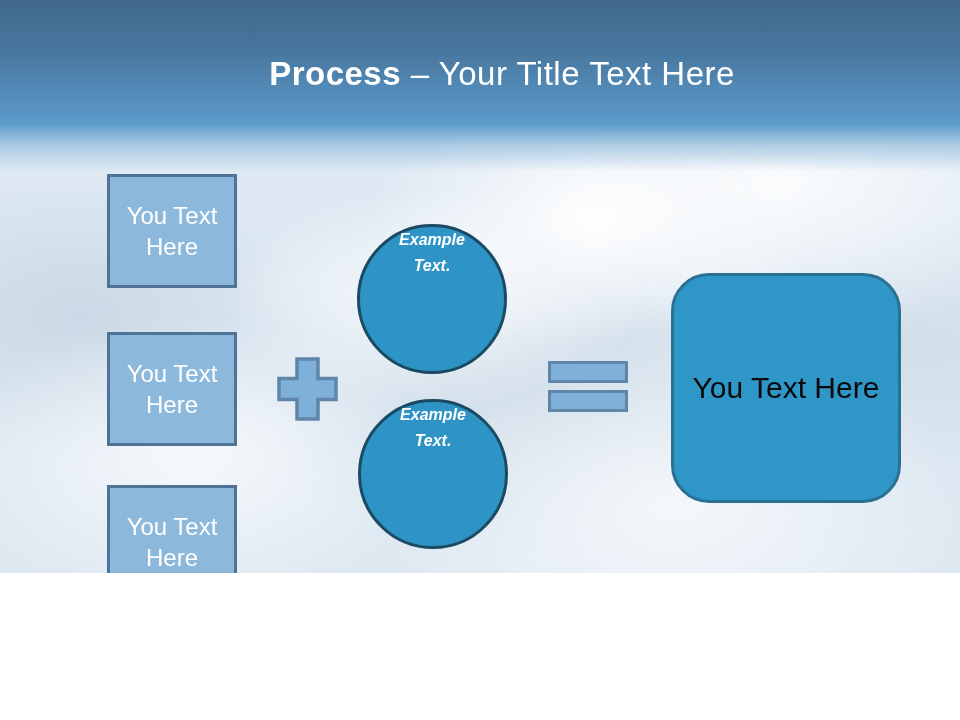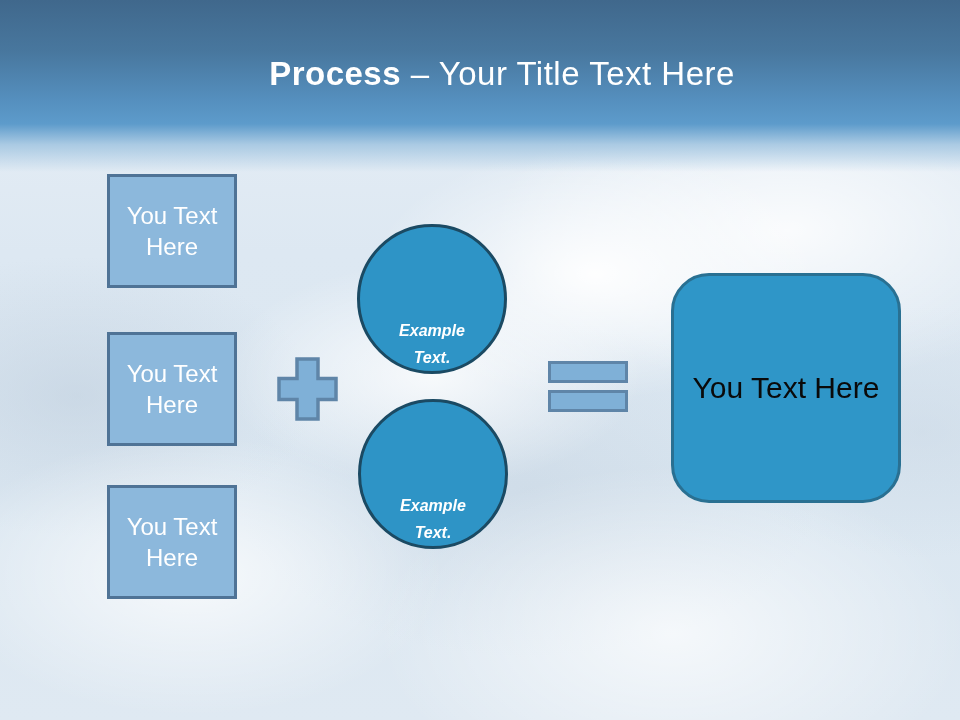--- a/index.html
+++ b/index.html
@@ -1,21 +1,21 @@
 <!DOCTYPE html>
 <html><head>
 <meta charset="utf-8">
 <style>
   html, body { margin: 0; padding: 0; }
   body { font-family: "Liberation Sans", sans-serif; }
 
   .slide {
     position: relative;
     width: 960px;
-    height: 720px;
+    height: 573px;
     overflow: hidden;
     background: #0f766e;
   }
 
   
   .clouds {
     position: absolute;
     inset: 0;
     background:
       radial-gradient(ellipse 320px 180px at 62% 38%, rgba(255,255,255,0.95), rgba(255,255,255,0) 70%),
@@ -89,21 +89,21 @@
   }
 
   .circle {
     position: absolute;
     width: 144px;
     height: 144px;
     border-radius: 50%;
     background: #2e94c6;
     border: 3px solid #1b4a63;
     display: flex;
-    align-items: flex-end;
+    align-items: flex-start;
     justify-content: center;
     text-align: center;
   }
   .circle .circle-label {
     color: #ffffff;
     font-size: 16px;
     font-weight: 700;
     font-style: italic;
     line-height: 1.65;
     width: 84px;

